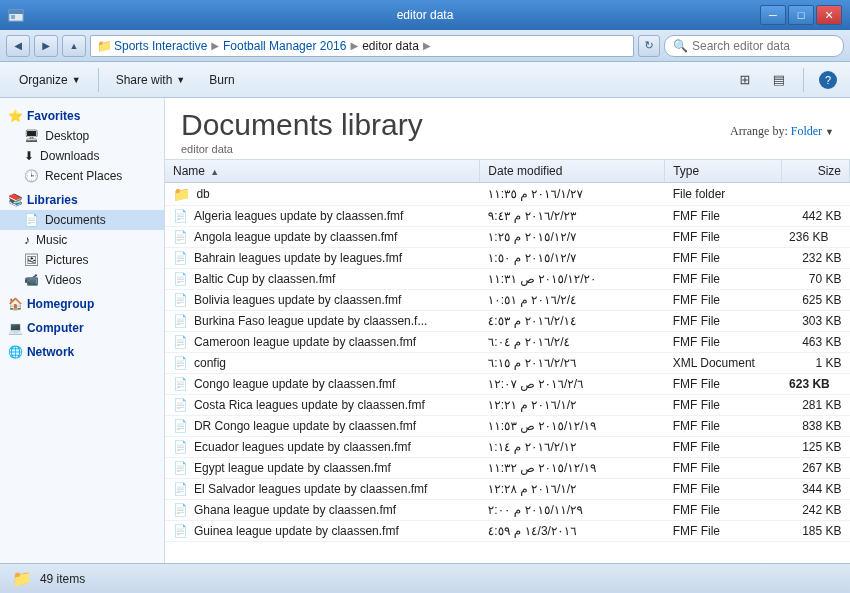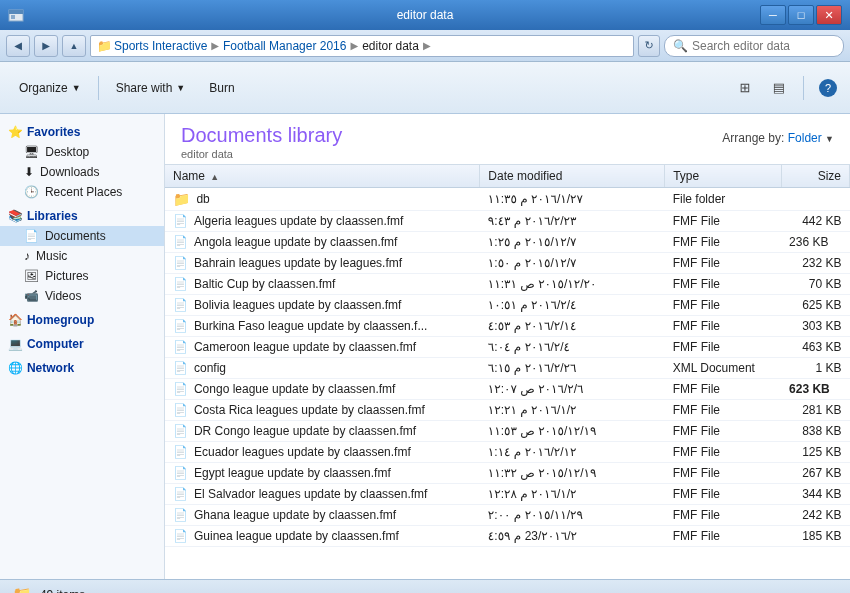--- a/index.html
+++ b/index.html
@@ -113,21 +113,21 @@
       border: none; outline: none;
       font-size: 12px; color: #888;
       background: transparent;
       flex: 1;
     }
     .search-icon { color: #888; font-size: 12px; }
 
     
     .toolbar {
       background: linear-gradient(to bottom, #eff5fb, #dce9f5);
-      height: 52px;
+      height: 36px;
       display: flex;
       align-items: center;
       padding: 0 8px;
       gap: 2px;
       border-bottom: 1px solid #b0c8e0;
     }
     .toolbar-btn {
       height: 28px;
       padding: 0 10px;
       background: transparent;
@@ -195,30 +195,31 @@
       display: flex;
       flex-direction: column;
       overflow: hidden;
     }
     .library-header {
       padding: 10px 16px 4px;
       border-bottom: 1px solid #d0dce8;
       background: white;
     }
     .library-title {
-      font-size: 20px;
+      font-size: 30px;
       font-weight: 300;
-      color: #8b5cf6;
+      color: #404040;
     }
     .library-subtitle { font-size: 11px; color: #666; margin-top: 1px; }
     .arrange-bar {
       float: right;
       font-size: 12px;
       color: #444;
       margin-top: -28px;
+      font-family: Liberation Serif, serif;
     }
     .arrange-link { color: #0066cc; text-decoration: none; cursor: pointer; }
 
     
     .file-table-wrapper {
       flex: 1;
       overflow-y: scroll;
       overflow-x: hidden;
     }
     .file-table {
@@ -618,21 +619,21 @@
       <td>FMF File</td>
       <td style="text-align:right;">242 KB</td>
     </tr>
             <tr>
       <td>
         <div class="file-name-cell">
           <span style="color:#aaa;font-size:12px;">📄</span>
           <span>Guinea league update by claassen.fmf</span>
         </div>
       </td>
-      <td style="direction:rtl;text-align:left;">٢٠١٦/٢/23 م ٤:٥٩</td>
+      <td style="direction:rtl;text-align:left;">٢٠١٦/3/١٤ م ٤:٥٩</td>
       <td>FMF File</td>
       <td style="text-align:right;">185 KB</td>
     </tr>
           </tbody>
       </table>
     </div>
 
   </div>
 
 </div>

